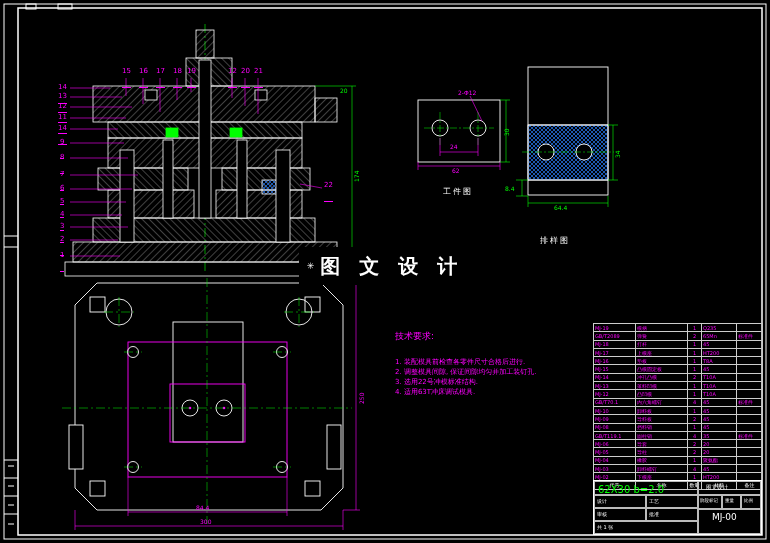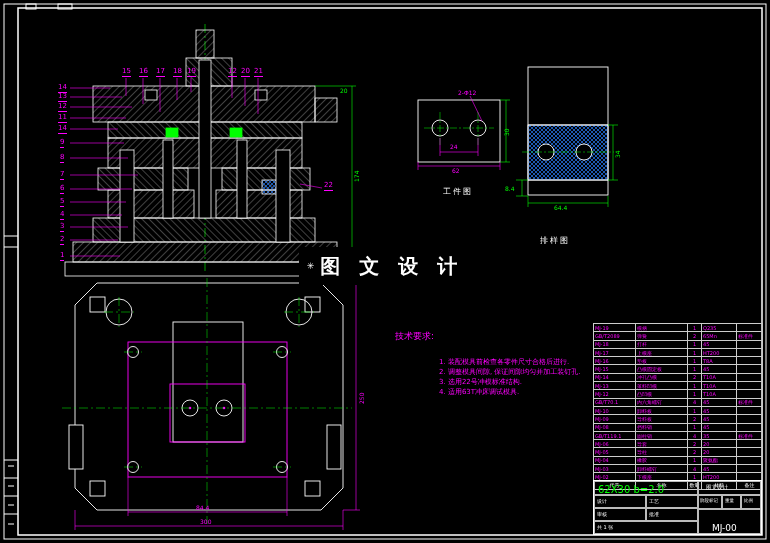--- a/index.html
+++ b/index.html
@@ -1,27 +1,27 @@
 <!DOCTYPE html>
 <html><head>
 <meta charset="utf-8">
 <style>
   html,body{margin:0;padding:0;background:#000;}
   body{font-family:"DejaVu Sans",sans-serif;}
   .page{position:relative;width:770px;height:543px;background:#000;overflow:hidden;}
   svg{position:absolute;left:0;top:0;}
   .t{position:absolute;white-space:nowrap;line-height:1;}
   .mg{color:#ff00ff}.gr{color:#00ff00}.wh{color:#ffffff}
-  .co{font-size:7px;color:#ff00ff;border-bottom:1px solid #ff00ff;padding-bottom:1px;}
+  .co{font-size:7px;color:#ff00ff;border-bottom:1px solid #ff00ff;padding-bottom:12px;}
   .dim{font-size:6px}
   .rot{transform:rotate(-90deg);transform-origin:left top;}
   .vlabel{font-size:8px;color:#fff;letter-spacing:2px;margin-top:8px;}
   .tech{position:absolute;left:395px;top:330px;color:#ff00ff;}
   .tech .tt{font-size:9px;margin-bottom:14px;}
-  .tech .ti{font-size:7px;line-height:10px;margin-left:44px;}
+  .tech .ti{font-size:7px;line-height:10px;}
   .watermark{position:absolute;left:299px;top:247px;width:172px;height:38px;background:#000;
     display:flex;align-items:center;justify-content:center;gap:6px;}
   .watermark .wtxt{color:#fff;font-size:20px;font-weight:bold;letter-spacing:6px;}
   .watermark .wicon{color:#fff;font-size:9px;}
   table.bom{position:absolute;left:593px;top:323px;width:169px;border-collapse:collapse;table-layout:fixed;}
   table.bom td{border:0.5px solid #cccccc;font-size:5px;color:#ff00ff;height:7.3px;line-height:6px;
     overflow:hidden;white-space:nowrap;padding:0 1px;}
   table.bom td.c{text-align:center;}
   table.bom tr.hdr td{color:#ffffff;text-align:center;}
   .tblock{position:absolute;left:593px;top:480px;width:169px;height:55px;border:1px solid #fff;box-sizing:border-box;}
@@ -450,16 +450,16 @@
     <span class="tb-t gr" style="left:4px;top:4px;font-size:10px;text-align:center;">62X30 b=2.0</span>
     <span class="tb-t wh" style="left:112px;top:4px;font-size:5.5px;">图文设计</span>
     <span class="tb-t wh" style="left:3px;top:18px;font-size:5px;">设计</span>
     <span class="tb-t wh" style="left:55px;top:18px;font-size:5px;">工艺</span>
     <span class="tb-t wh" style="left:3px;top:31px;font-size:5px;">审核</span>
     <span class="tb-t wh" style="left:55px;top:31px;font-size:5px;">批准</span>
     <span class="tb-t wh" style="left:3px;top:44px;font-size:5px;">共 1 张</span>
     <span class="tb-t wh" style="left:106px;top:18px;font-size:4.5px;">阶段标记</span>
     <span class="tb-t wh" style="left:131px;top:18px;font-size:4.5px;">重量</span>
     <span class="tb-t wh" style="left:150px;top:18px;font-size:4.5px;">比例</span>
-    <span class="tb-t wh" style="left:118px;top:43px;font-size:9px;">MJ-00</span>
+    <span class="tb-t wh" style="left:118px;top:32px;font-size:9px;">MJ-00</span>
   </div>
 
 </div>
 
 </body></html>

